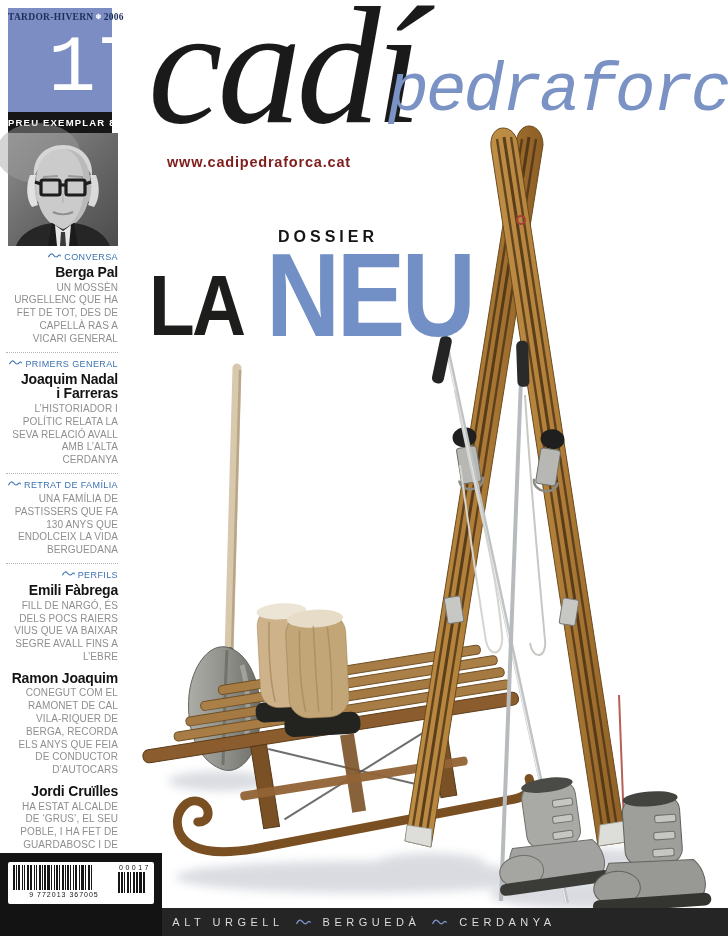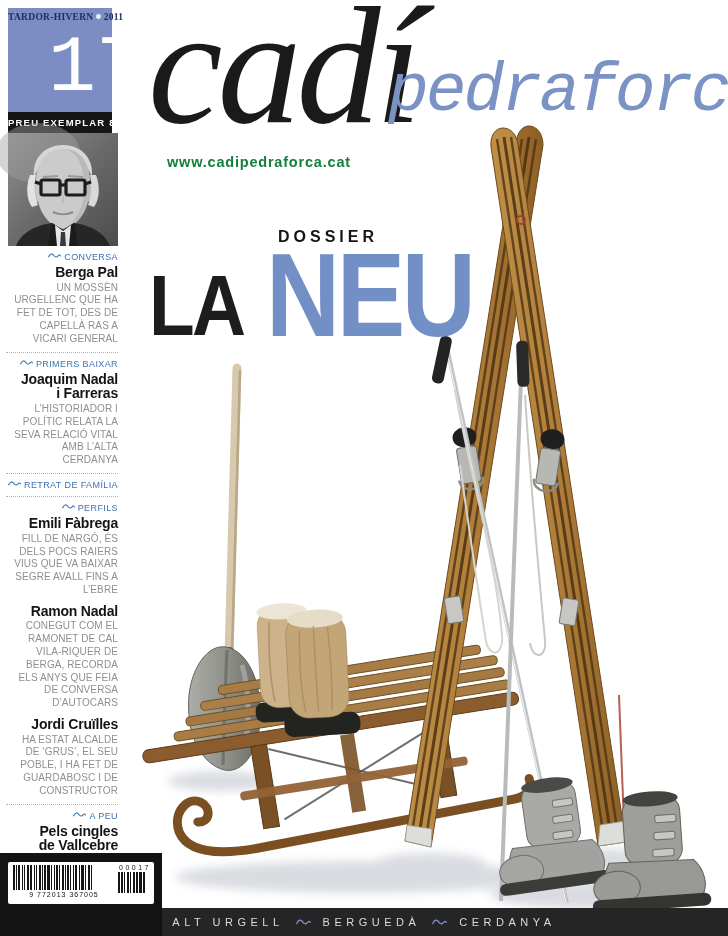--- a/index.html
+++ b/index.html
@@ -32,21 +32,21 @@
   .side-sep{border-top:1px dotted #b3b3b3;margin:6px 0 6px;}
 
   
   .logo-main{position:absolute;left:148px;top:-19px;z-index:3;
              font-family:"Liberation Serif",serif;font-style:italic;
              font-size:168px;line-height:1;letter-spacing:-5px;color:#1a1a1a;}
   .logo-sub{position:absolute;left:388px;top:58px;z-index:3;
             font-family:Liberation Mono, monospace;font-style:italic;
             font-size:68px;line-height:1;letter-spacing:-3px;color:#7a92c4;}
   .website{position:absolute;left:167px;top:154px;z-index:3;font-size:14.5px;
-           font-weight:bold;color:#15803d;letter-spacing:.8px;cursor:pointer;}
+           font-weight:bold;color:#7f1d1d;letter-spacing:.8px;cursor:pointer;}
 
   
   .kicker{position:absolute;left:278px;top:228px;z-index:3;font-size:16px;font-weight:bold;
           color:#151515;letter-spacing:4px;}
   .t-la{position:absolute;left:149px;top:262px;z-index:3;font-size:86px;line-height:1;
         font-weight:bold;letter-spacing:-3px;color:#1d1d1b;
         transform:scaleX(.87);transform-origin:left top;}
   .t-neu{position:absolute;left:266px;top:236px;z-index:3;font-size:118px;line-height:1;
          font-weight:bold;letter-spacing:-4px;color:#7390c6;
          transform:scaleX(.87);transform-origin:left top;}
@@ -214,21 +214,21 @@
         <rect x="-8" y="94" width="112" height="12" rx="6" fill="#343431"></rect>
         <rect x="56" y="18" width="20" height="7" rx="2" fill="#c6c6c2" stroke="#707070"></rect>
         <rect x="54" y="34" width="20" height="7" rx="2" fill="#c6c6c2" stroke="#707070"></rect>
         <rect x="52" y="50" width="20" height="7" rx="2" fill="#c6c6c2" stroke="#707070"></rect>
       </g>
     </g>
   </svg>
 
   <div class="issue-box">
     <div class="season">
-      <span>TARDOR-HIVERN</span><span class="flake">❄</span><span>2011</span>
+      <span>TARDOR-HIVERN</span><span class="flake">❄</span><span>2006</span>
     </div>
     <div class="issue-num">17</div>
   </div>
   <div class="price">PREU EXEMPLAR 8 €</div>
 
   <svg class="portrait" viewBox="0 0 110 113" xmlns="http://www.w3.org/2000/svg">
     <defs>
       <linearGradient id="pbg" x1="0" y1="0" x2="1" y2="1">
         <stop offset="0" stop-color="#8f8f8f"></stop>
           <stop offset=".5" stop-color="#6a6a6a"></stop>
@@ -267,40 +267,41 @@
         <div class="sec-header"><svg class="swirl" viewBox="0 0 20 9">
             <path d="M1,6.5 C3.5,1 6.5,1 9,4.5 C11,7.5 13.5,7.5 15.5,5 C17,3 18.5,3.5 19,5" fill="none" stroke="currentColor" stroke-width="1.8" stroke-linecap="round"></path>
           </svg><span>CONVERSA</span></div>
         <div class="s-name">Berga Pal</div>
         <div class="s-desc">UN MOSSÈN URGELLENC QUE HA FET DE TOT, DES DE CAPELLÀ RAS A VICARI GENERAL</div>
       </div>
       <div class="side-sep"></div>
       <div class="side-sec">
         <div class="sec-header"><svg class="swirl" viewBox="0 0 20 9">
             <path d="M1,6.5 C3.5,1 6.5,1 9,4.5 C11,7.5 13.5,7.5 15.5,5 C17,3 18.5,3.5 19,5" fill="none" stroke="currentColor" stroke-width="1.8" stroke-linecap="round"></path>
-          </svg><span>PRIMERS BAIXAR</span></div>
+          </svg><span>PRIMERS GENERAL</span></div>
         <div class="s-name">Joaquim Nadal
 i Farreras</div>
-        <div class="s-desc">L’HISTORIADOR I POLÍTIC RELATA LA SEVA RELACIÓ VITAL AMB L’ALTA CERDANYA</div>
+        <div class="s-desc">L’HISTORIADOR I POLÍTIC RELATA LA SEVA RELACIÓ AVALL AMB L’ALTA CERDANYA</div>
       </div>
       <div class="side-sep"></div>
       <div class="side-sec">
         <div class="sec-header"><svg class="swirl" viewBox="0 0 20 9">
             <path d="M1,6.5 C3.5,1 6.5,1 9,4.5 C11,7.5 13.5,7.5 15.5,5 C17,3 18.5,3.5 19,5" fill="none" stroke="currentColor" stroke-width="1.8" stroke-linecap="round"></path>
           </svg><span>RETRAT DE FAMÍLIA</span></div>
+        <div class="s-desc">UNA FAMÍLIA DE PASTISSERS QUE FA 130 ANYS QUE ENDOLCEIX LA VIDA BERGUEDANA</div>
       </div>
       <div class="side-sep"></div>
       <div class="side-sec">
         <div class="sec-header"><svg class="swirl" viewBox="0 0 20 9">
             <path d="M1,6.5 C3.5,1 6.5,1 9,4.5 C11,7.5 13.5,7.5 15.5,5 C17,3 18.5,3.5 19,5" fill="none" stroke="currentColor" stroke-width="1.8" stroke-linecap="round"></path>
           </svg><span>PERFILS</span></div>
         <div class="s-name">Emili Fàbrega</div>
         <div class="s-desc">FILL DE NARGÓ, ÉS DELS POCS RAIERS VIUS QUE VA BAIXAR SEGRE AVALL FINS A L’EBRE</div>
-        <div class="s-name">Ramon Nadal</div>
-        <div class="s-desc">CONEGUT COM EL RAMONET DE CAL VILA-RIQUER DE BERGA, RECORDA ELS ANYS QUE FEIA DE CONVERSA D’AUTOCARS</div>
+        <div class="s-name">Ramon Joaquim</div>
+        <div class="s-desc">CONEGUT COM EL RAMONET DE CAL VILA-RIQUER DE BERGA, RECORDA ELS ANYS QUE FEIA DE CONDUCTOR D’AUTOCARS</div>
         <div class="s-name">Jordi Cruïlles</div>
         <div class="s-desc">HA ESTAT ALCALDE DE ‘GRUS’, EL SEU POBLE, I HA FET DE GUARDABOSC I DE CONSTRUCTOR</div>
       </div>
       <div class="side-sep"></div>
       <div class="side-sec">
         <div class="sec-header"><svg class="swirl" viewBox="0 0 20 9">
             <path d="M1,6.5 C3.5,1 6.5,1 9,4.5 C11,7.5 13.5,7.5 15.5,5 C17,3 18.5,3.5 19,5" fill="none" stroke="currentColor" stroke-width="1.8" stroke-linecap="round"></path>
           </svg><span>A PEU</span></div>
         <div class="s-name">Pels cingles
 de Vallcebre</div>

